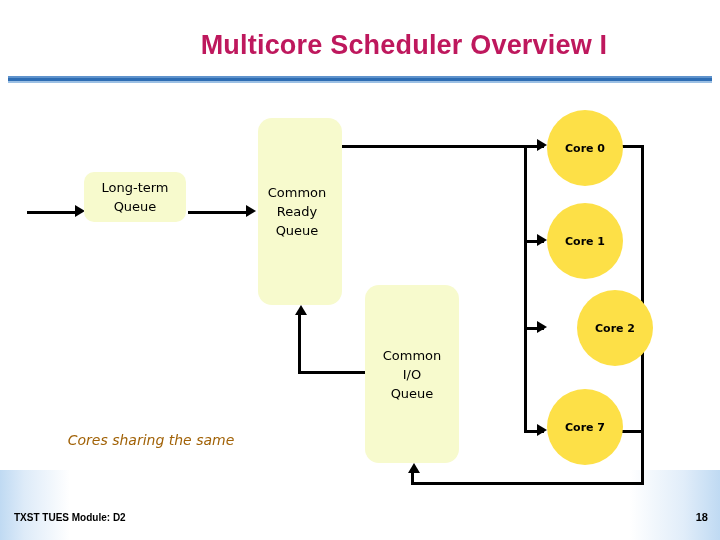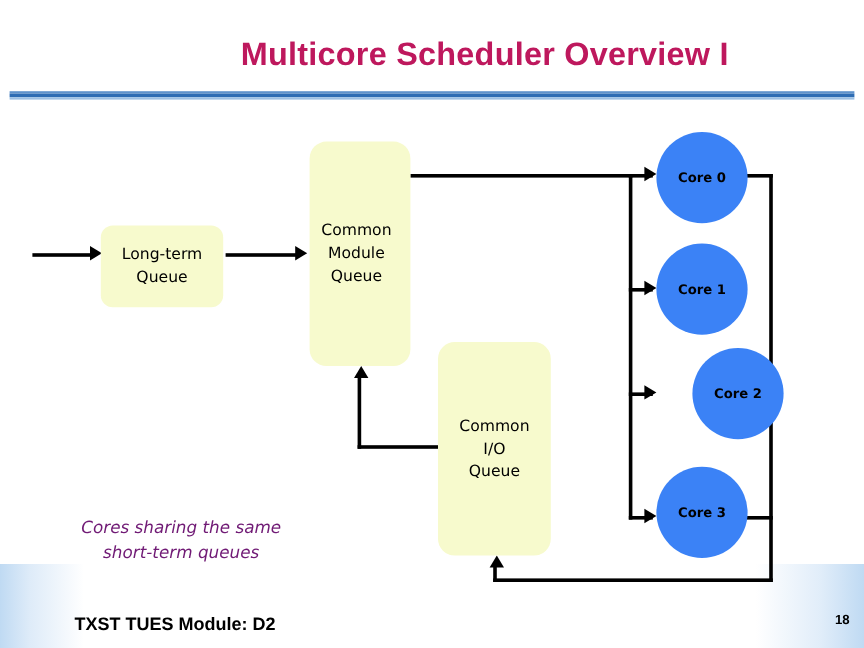--- a/index.html
+++ b/index.html
@@ -45,29 +45,29 @@
     position:absolute;
     background:#F7FACD;
     border-radius:14px;
     display:flex;align-items:center;justify-content:center;
     text-align:center;
     color:#000;
     font-size:13px;
     line-height:19px;
     font-family:"DejaVu Sans", sans-serif;
   }
-  #box-longterm{left:84px;top:188px;width:102px;height:68px;border-radius:10px;}
+  #box-longterm{left:84px;top:172px;width:102px;height:50px;border-radius:10px;}
   #box-ready{left:258px;top:118px;width:84px;height:187px;}
   #box-ready .label{transform:translateX(-3px);}
   #box-io{left:365px;top:285px;width:94px;height:178px;}
 
   .core{
     position:absolute;
     width:76px;height:76px;border-radius:50%;
-    background:#3b82f6;
+    background:#fde047;
     display:flex;align-items:center;justify-content:center;
     font-size:11px;font-weight:bold;color:#000;
     font-family:"DejaVu Sans", sans-serif;
   }
   #core-0{left:547px;top:110px;}
   #core-1{left:547px;top:203px;}
   #core-2{left:577px;top:290px;}
   #core-3{left:547px;top:389px;}
 
   
@@ -80,28 +80,28 @@
   }
   .arrow-u{
     position:absolute;width:0;height:0;
     border-left:6px solid transparent;border-right:6px solid transparent;
     border-bottom:10px solid #000;
   }
 
   
   .caption{
     position:absolute;left:38px;top:430px;width:226px;
-    text-align:center;font-style:italic;font-size:14px;line-height:21px;color:#701a75;
+    text-align:center;font-style:italic;font-size:14px;line-height:21px;color:#a16207;
     font-family:"DejaVu Sans", sans-serif;
   }
 
   
   .footer-left{
     position:absolute;left:14px;top:512px;
-    font-size:15px;font-weight:bold;color:#000;margin-left:48px;
+    font-size:10px;font-weight:bold;color:#000;
   }
   .footer-right{
     position:absolute;right:12px;top:511px;
     font-size:11px;font-weight:bold;color:#000;
   }
 </style>
 </head>
 <body>
 
 <div id="slide">
@@ -148,41 +148,40 @@
 
   <div class="hline" style="left:298px;top:371px;width:70px;"></div>
   <div class="vline" style="left:298px;top:315px;height:59px;"></div>
   <div class="arrow-u" style="left:295px;top:305px;"></div>
 
   <div class="qbox" id="box-longterm">
     <span class="label"><span>Long-term</span><br><span>Queue</span></span>
   </div>
 
   <div class="qbox" id="box-ready">
-    <span class="label"><span>Common</span><br><span>Module</span><br><span>Queue</span></span>
+    <span class="label"><span>Common</span><br><span>Ready</span><br><span>Queue</span></span>
   </div>
 
   <div class="qbox" id="box-io">
     <span class="label"><span>Common</span><br><span>I/O</span><br><span>Queue</span></span>
   </div>
 
   <div class="core" id="core-0">
       <span>Core 0</span>
     </div>
   <div class="core" id="core-1">
       <span>Core 1</span>
     </div>
   <div class="core" id="core-2">
       <span>Core 2</span>
     </div>
   <div class="core" id="core-3">
-      <span>Core 3</span>
+      <span>Core 7</span>
     </div>
 
   <div class="caption">
     <span>Cores sharing the same</span><br>
-    <span>short-term queues</span>
   </div>
 
   <div class="footer-left">TXST TUES Module: D2</div>
   <div class="footer-right">18</div>
 
 </div>
 
 </body></html>

